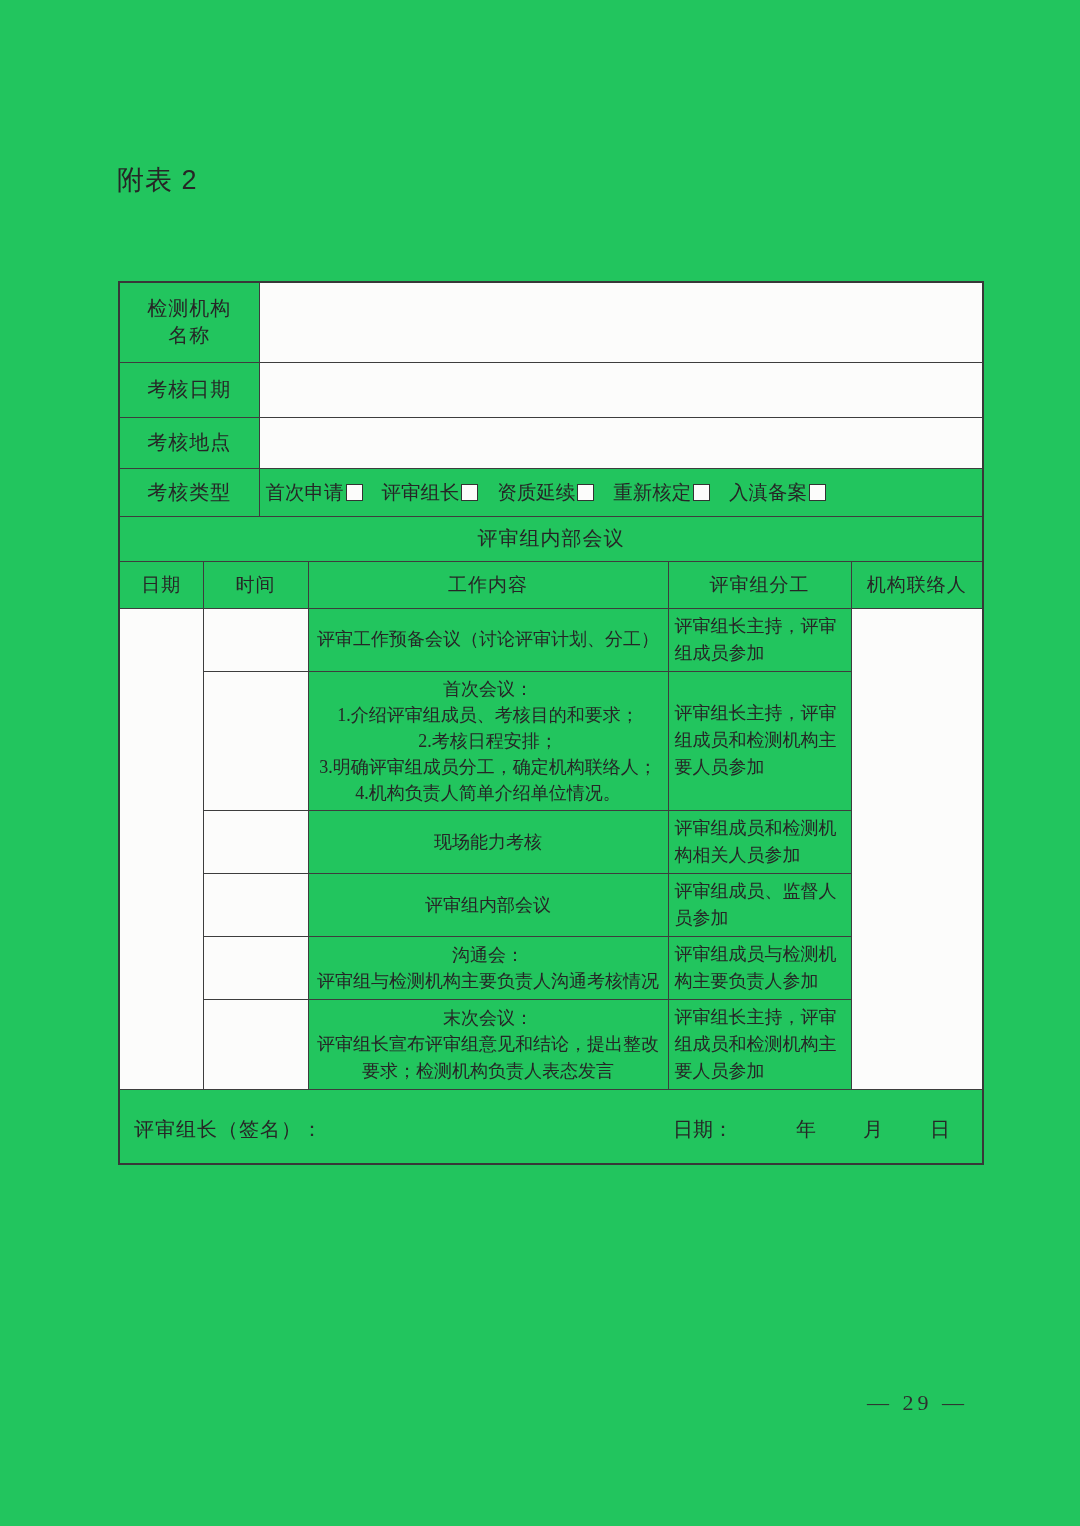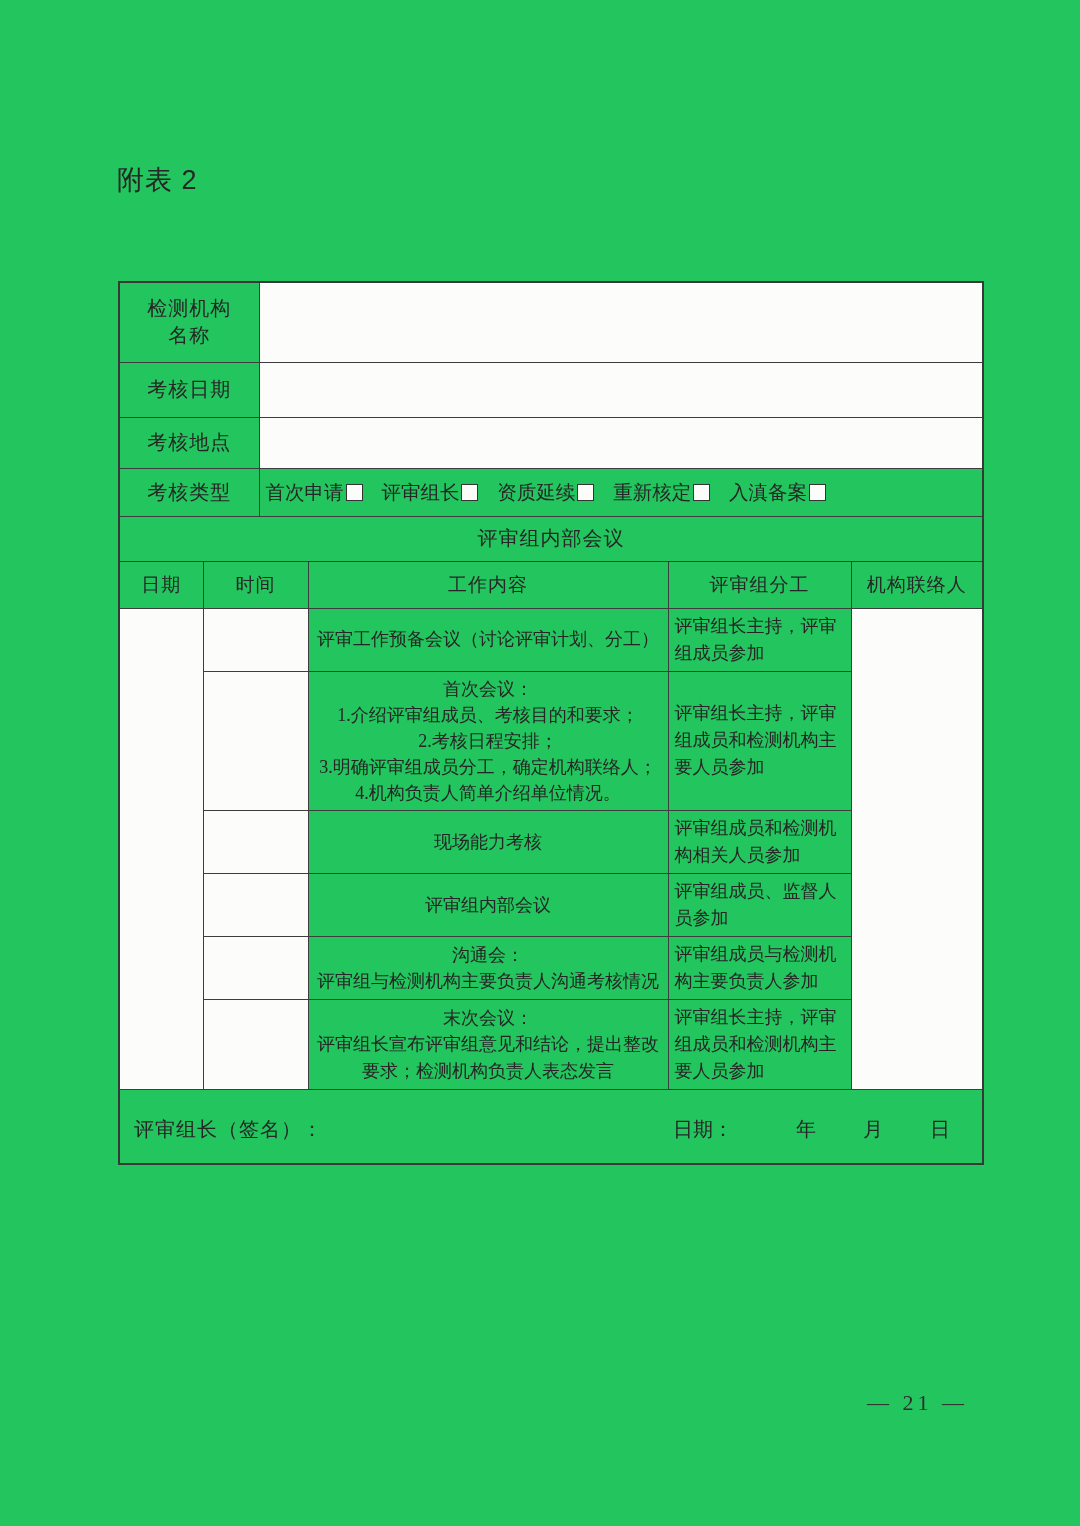--- a/index.html
+++ b/index.html
@@ -222,15 +222,15 @@
               <span class="sig-year">年</span>
               <span class="sig-month">月</span>
               <span class="sig-day">日</span>
             </span>
           </div>
         </td>
       </tr>
     </tbody>
   </table>
 
-  <div class="page-number">— 21 —</div>
+  <div class="page-number">— 29 —</div>
 
 </div>
 
 </body></html>

